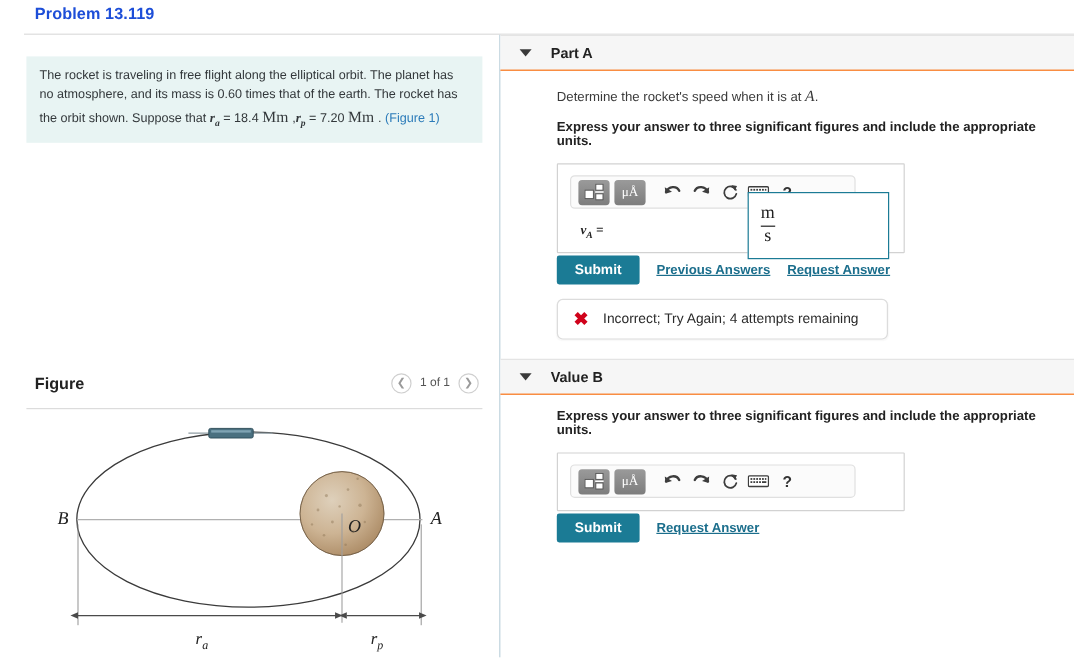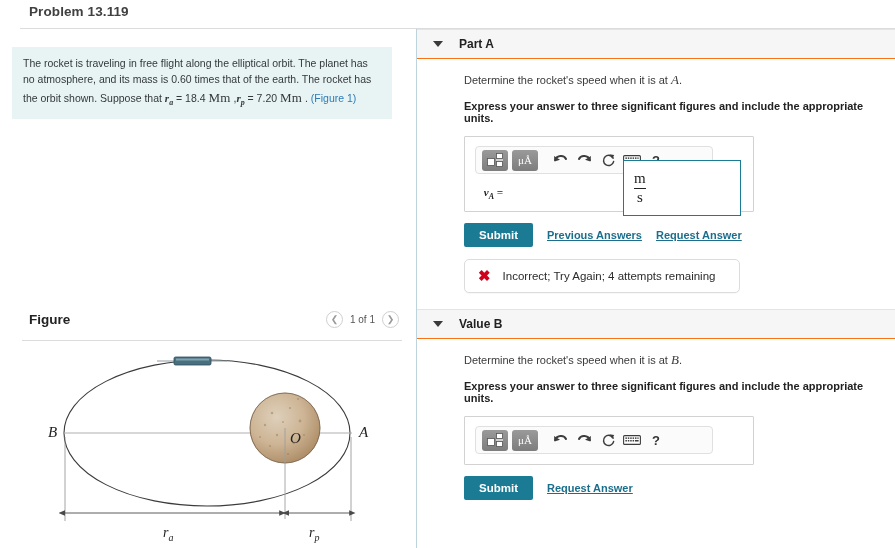--- a/index.html
+++ b/index.html
@@ -18,41 +18,41 @@
   }
 
   
   .topbar {
     position: absolute; left: 0; top: 0;
     width: 895px; height: 27px;
     background: #fff;
   }
   .problem-title {
     position: absolute; left: 29px; top: 4px;
-    font-size: 13.5px; font-weight: 700; color: #404040;
+    font-size: 13.5px; font-weight: 700; color: #1d4ed8;
     letter-spacing: .1px;
   }
   .top-rule {
     position: absolute; left: 20px; top: 28px;
     width: 875px; height: 1px; background: #dcdcdc;
   }
 
   
   .vdivider {
     position: absolute; left: 416px; top: 29px;
     width: 1px; height: 519px; background: #bfd3dc;
   }
 
   
   .left {
     position: absolute; left: 0; top: 29px;
     width: 416px; height: 519px;
   }
   .problem-box {
-    position: absolute; left: 12px; top: 18px;
+    position: absolute; left: 22px; top: 18px;
     width: 380px; min-height: 54px;
     background: #e8f4f3;
     padding: 9px 11px 10px 11px;
     font-size: 10.5px; line-height: 1.5;
     color: #33383b;
   }
   .problem-box .var {
     font-family: "Liberation Serif", serif;
     font-style: italic; font-weight: 700; font-size: 11px;
   }
@@ -212,21 +212,21 @@
     display: inline-flex; flex-direction: column;
     align-items: center; margin-left: 10px;
     font-family: "Liberation Serif", serif;
     font-size: 15px; color: #222; line-height: 1.05;
   }
   .frac .den { border-top: 1.4px solid #222; padding-top: 1px; width: 100%; text-align: center;}
   .frac .num { padding-bottom: 1px; }
 
   .btn-row {
     display: flex; align-items: center;
-    margin-top: 11px; gap: 14px;
+    margin-top: 2px; gap: 14px;
   }
   .submit {
     background: #1b7b95; color: #fff;
     font-size: 11.5px; font-weight: 700;
     padding: 6px 15px; border: none; border-radius: 2px;
     cursor: pointer;
     font-family: "Liberation Sans", sans-serif;
   }
   .link {
     color: #1b6e8c; font-size: 11px; font-weight: 700;
@@ -420,23 +420,20 @@
         <span class="xmark">✖</span>
         <span class="fb-text">Incorrect; Try Again; 4 attempts remaining</span>
       </div>
     </div>
 
     <div class="part-header" style="margin-top:16px;">
       <div class="caret"></div>
       <div class="part-label">Value B</div>
     </div>
     <div class="part-body">
-      <div class="q-line">
-        <span>Determine the rocket's speed when it is at </span><span class="mvar">B</span><span>.</span>
-      </div>
       <div class="q-bold">Express your answer to three significant figures and include the appropriate units.</div>
 
       <div class="answer-card">
         <div class="toolbar">
           <div class="tb-tool">
             <svg width="17" height="15" viewBox="0 0 17 15">
               <rect x="0.5" y="5.5" width="7" height="7" fill="#fff" stroke="#555" stroke-width="0.8"></rect>
               <rect x="9.5" y="0.5" width="6" height="5" fill="#fff" stroke="#555" stroke-width="0.8"></rect>
               <rect x="9.5" y="8.5" width="6" height="5" fill="#fff" stroke="#555" stroke-width="0.8"></rect>
               <line x1="9" y1="7" x2="16" y2="7" stroke="#fff" stroke-width="1.2"></line>

